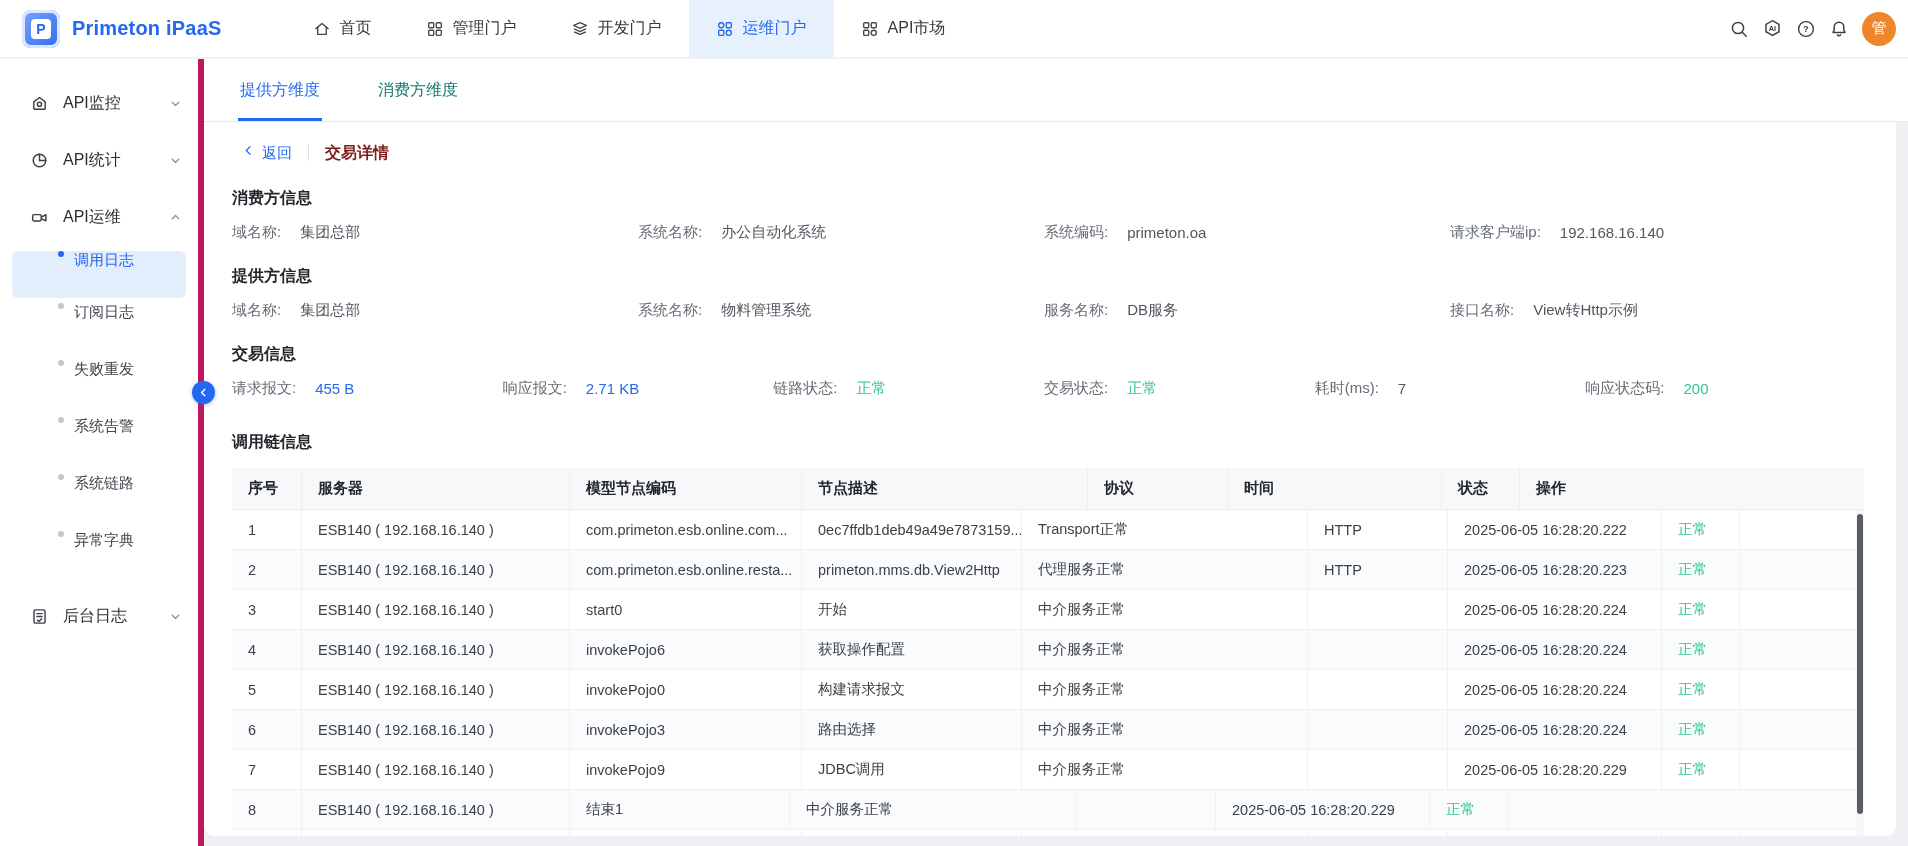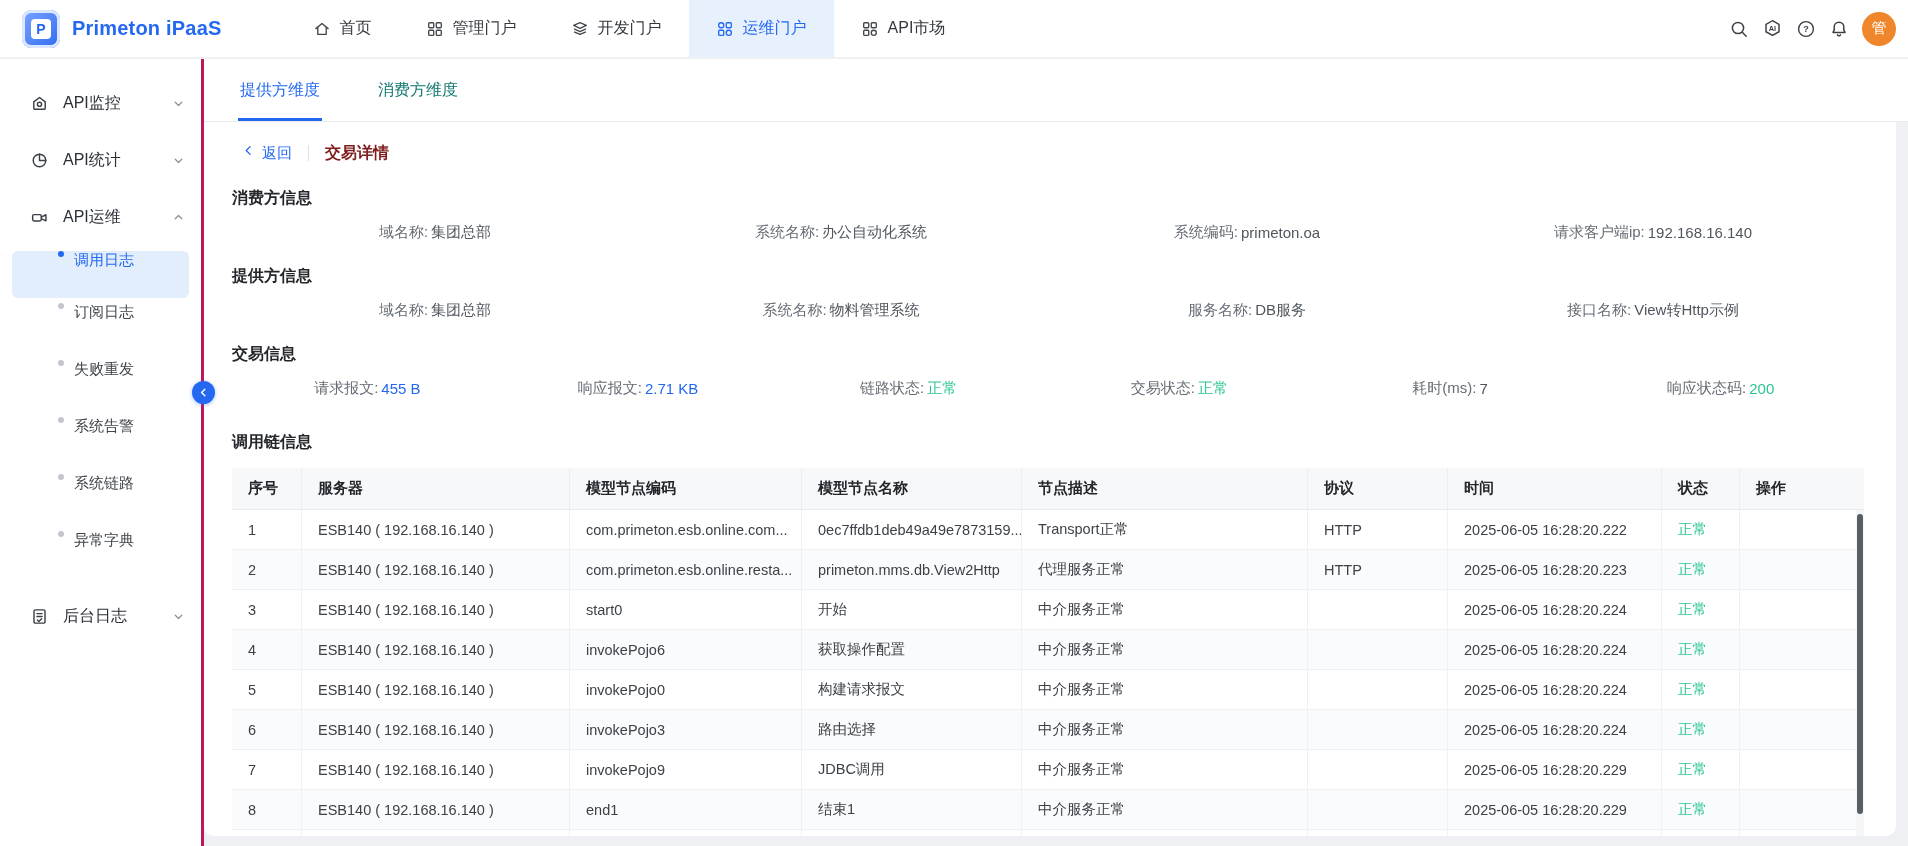--- a/index.html
+++ b/index.html
@@ -22,21 +22,21 @@
   .nav-item svg { color:#43484f; }
   .nav-item.active { background:#e7f1fd; color:var(--accent); }
   .nav-item.active svg { color:var(--accent); }
   .topbar-right { margin-left:auto; display:flex; align-items:center; gap:13px; padding-right:12px; }
   .tool-icon { color:#3c4046; display:flex; cursor:pointer; }
   .avatar { width:34px; height:34px; border-radius:50%; background:var(--avatar); color:#fff;
     font-size:15px; display:flex; align-items:center; justify-content:center; cursor:pointer; }
 
   
   .sidebar { position:absolute; left:0; top:59px; width:204px; bottom:0; background:#fff;
-    border-right:3px solid #be185d; padding-top:16px; z-index:2; }
+    border-right:6px solid #be185d; padding-top:16px; z-index:2; }
   .group { height:57px; display:flex; align-items:center; gap:14px; padding:0 16px 0 30px;
     font-size:16px; color:#2b2f36; cursor:pointer; }
   .group svg.gicon { color:#3a3f46; flex:none; }
   .group .chev { margin-left:auto; color:#8a9099; display:flex; }
   .submenu-item { height:57px; display:flex; align-items:flex-start; gap:10px; padding-left:58px;
     font-size:15px; color:#40454d; cursor:pointer; }
   .dot { width:6px; height:6px; border-radius:50%; background:#c3c7cd; flex:none; }
   .submenu-item.selected { background:#e3eefc; color:var(--accent); margin:5px 12px; height:47px;
     padding-left:46px; border-radius:6px; }
   .submenu-item.selected .dot { background:var(--accent); }
@@ -54,22 +54,22 @@
 
   .backrow { display:flex; align-items:center; gap:16px; height:30px; margin-left:10px; }
   .back-btn { color:var(--accent); display:flex; align-items:flex-start; gap:7px; font-size:15px; cursor:pointer; }
   .vdiv { width:1px; height:16px; background:#dde1e6; }
   .page-title { font-size:16px; font-weight:700; color:#7f1d1d; }
 
   .section-title { font-size:16px; font-weight:700; color:#23262b; margin-top:16px; height:28px;
     display:flex; align-items:center; }
   .fields { display:grid; grid-template-columns:repeat(4,1fr); margin:6px 40px 6px 0; }
   .fields.six { grid-template-columns:repeat(6,1fr); }
-  .field { display:flex; gap:3px; font-size:15px; color:#676d76; height:28px; align-items:center;
-    white-space:nowrap;justify-content:center; }
+  .field { display:flex; gap:19px; font-size:15px; color:#676d76; height:28px; align-items:center;
+    white-space:nowrap; }
   .field .v { color:#51565e; }
   .field .v.link { color:var(--accent); cursor:pointer; }
   .field .v.ok { color:var(--success); }
   .chain-title { margin-top:26px; }
 
   
   .twrap { position:relative; margin-top:12px; width:1632px; }
   .thead { display:flex; background:#f7f8fa; border-bottom:1px solid #e8eaed; height:42px; }
   .hcell { font-size:15px; font-weight:600; color:#23262b; display:flex; align-items:center;
     padding-left:16px; border-right:1px solid #eceef1; overflow:hidden; white-space:nowrap; }
@@ -347,21 +347,20 @@
         </div>
     </div>
 
     <div class="section-title chain-title">调用链信息</div>
 
     <div class="twrap">
       <div class="thead">
         <div class="hcell col0">序号</div>
         <div class="hcell col1">服务器</div>
         <div class="hcell col2">模型节点编码</div>
-        <div class="hcell col3">模型节点名称</div>
         <div class="hcell col4">节点描述</div>
         <div class="hcell col5">协议</div>
         <div class="hcell col6">时间</div>
         <div class="hcell col7">状态</div>
         <div class="hcell col8">操作</div>
       </div>
       <div>
           <div class="trow">
             <div class="tcell col0">1</div>
             <div class="tcell col1">ESB140 ( 192.168.16.140 )</div>
@@ -435,21 +434,20 @@
             <div class="tcell col3">JDBC调用</div>
             <div class="tcell col4">中介服务正常</div>
             <div class="tcell col5"></div>
             <div class="tcell col6">2025-06-05 16:28:20.229</div>
             <div class="tcell col7 ok">正常</div>
             <div class="tcell col8"></div>
           </div>
           <div class="trow">
             <div class="tcell col0">8</div>
             <div class="tcell col1">ESB140 ( 192.168.16.140 )</div>
-            <div class="tcell col2">end1</div>
             <div class="tcell col3">结束1</div>
             <div class="tcell col4">中介服务正常</div>
             <div class="tcell col5"></div>
             <div class="tcell col6">2025-06-05 16:28:20.229</div>
             <div class="tcell col7 ok">正常</div>
             <div class="tcell col8"></div>
           </div>
           <div class="trow">
             <div class="tcell col0">9</div>
             <div class="tcell col1">ESB140 ( 192.168.16.140 )</div>

